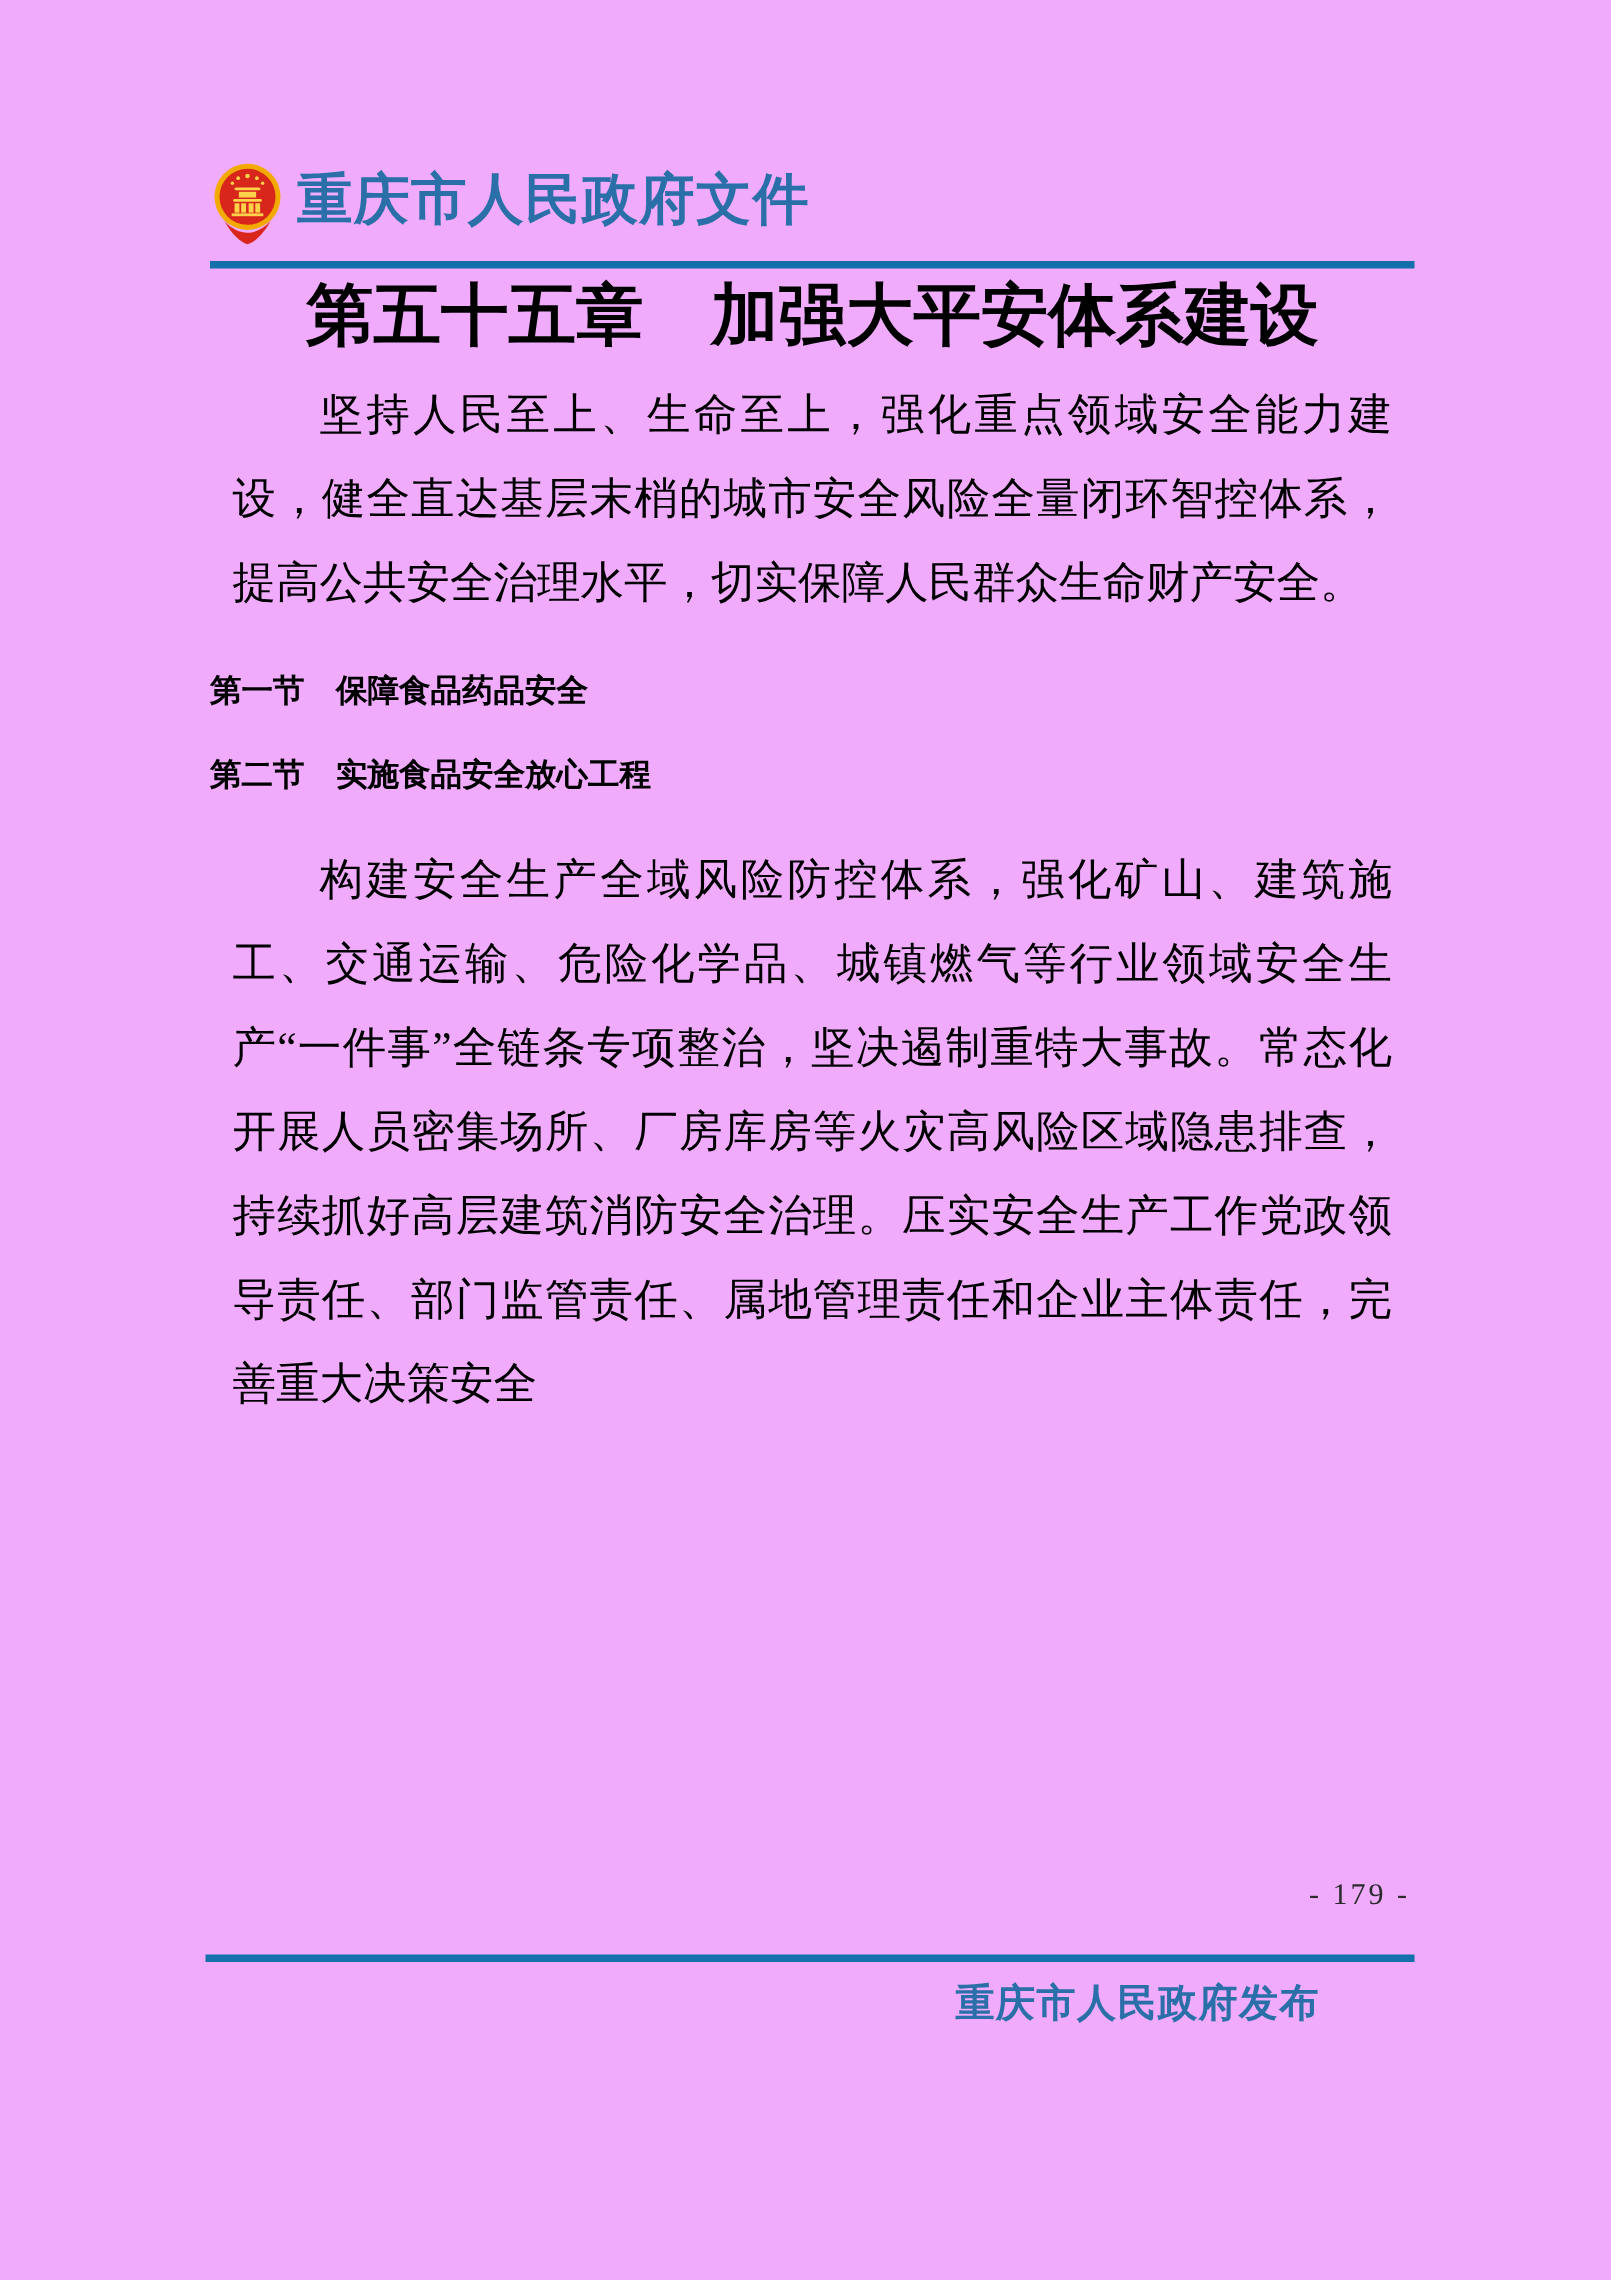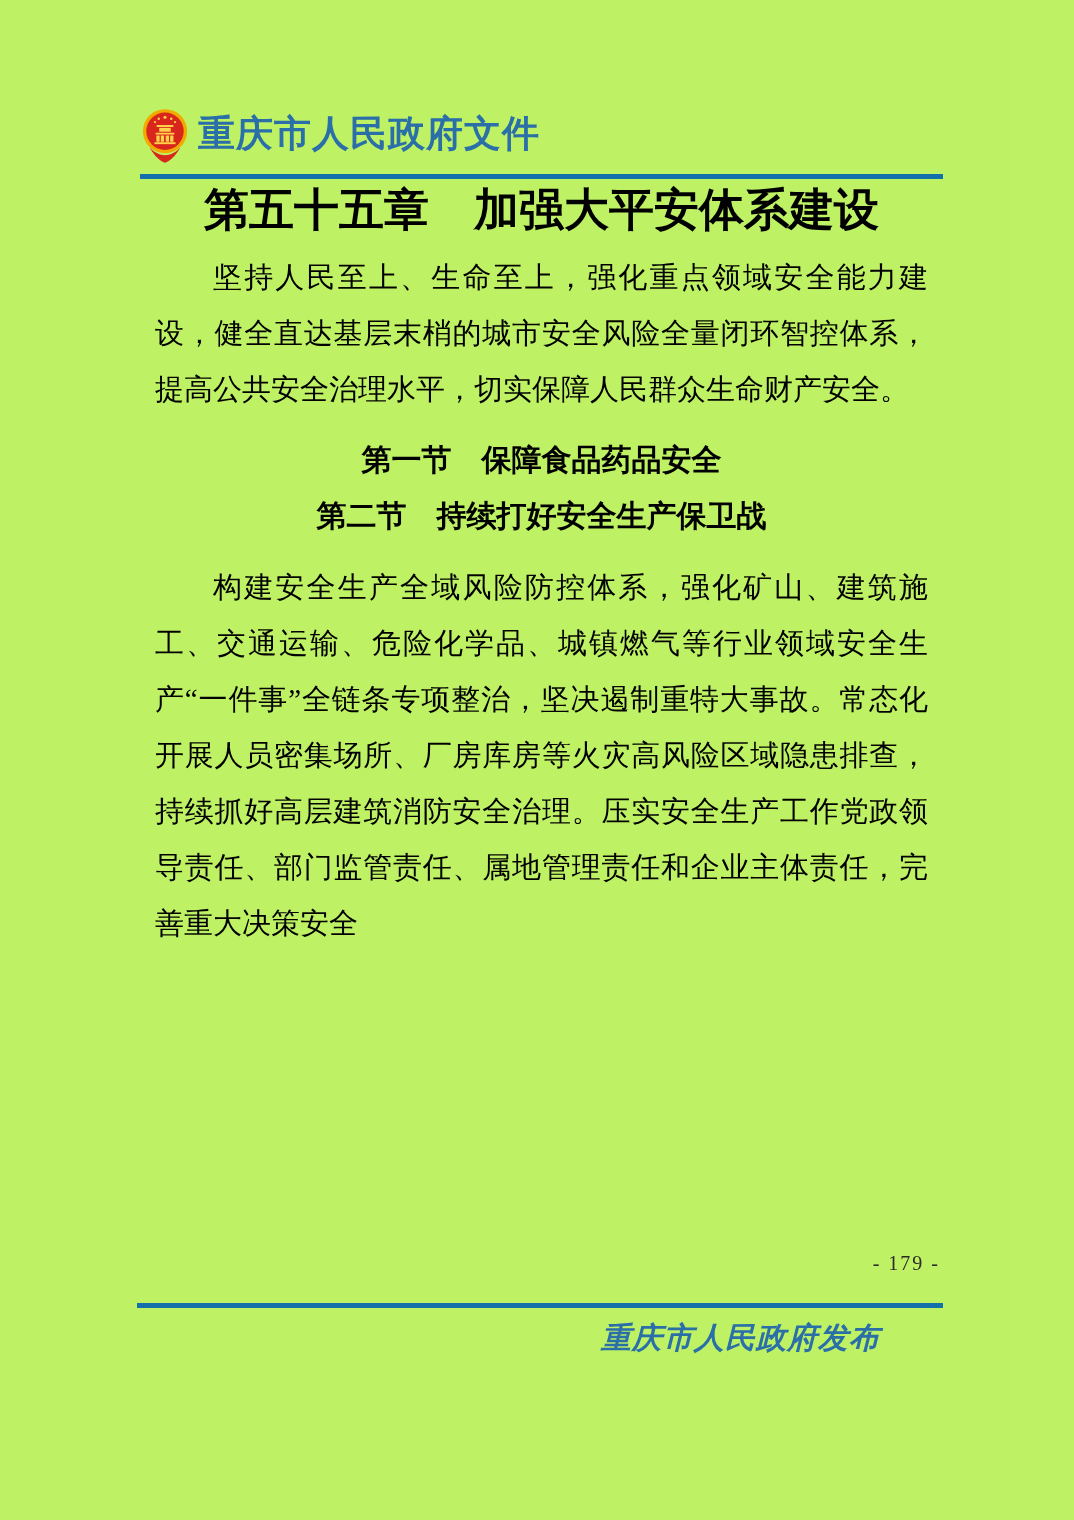--- a/index.html
+++ b/index.html
@@ -4,21 +4,21 @@
 <style>
   html, body {
     margin: 0;
     padding: 0;
     background: #ffffff;
   }
   .page {
     position: relative;
     width: 1074px;
     height: 1520px;
-    background: #bef264;
+    background: #f0abfc;
     overflow: hidden;
     font-family: "Liberation Serif", "DejaVu Serif", serif;
     color: #111111;
   }
   
   .brand {
     position: absolute;
     top: 108px;
     left: 142px;
     display: flex;
@@ -68,48 +68,46 @@
   p.body-para {
     margin: 15px;
     font-size: 29px;
     line-height: 56px;
     text-indent: 2em;
     text-align: justify;
     color: #000000;
   }
   h2.section {
     margin: 0;
-    font-size: 30px;
+    font-size: 21px;
     font-weight: 700;
-    text-align: center;
     line-height: 56px;
     color: #000000;
   }
   
   .page-number {
     position: absolute;
     top: 1252px;
     left: 140px;
     width: 800px;
     text-align: right;
     font-size: 20px;
     color: #2b2b2b;
     letter-spacing: 2px;
   }
   .publisher {
     position: absolute;
     top: 1318px;
     left: 140px;
     width: 740px;
     text-align: right;
-    font-size: 30px;
+    font-size: 26px;
     font-weight: 700;
     color: var(--title-blue, #2a6fa8);
     letter-spacing: 1px;
-    font-style: italic;
   }
 </style>
 </head>
 <body>
 
 <div class="page">
 
   <div class="brand">
     <svg class="emblem" viewBox="0 0 48 58" xmlns="http://www.w3.org/2000/svg">
       <circle cx="24" cy="24" r="23" fill="#f2a900"></circle>
@@ -138,21 +136,21 @@
   <div class="rule top"></div>
 
   <main>
     <h1 class="chapter">第五十五章　加强大平安体系建设</h1>
 
     <p class="body-para">坚持人民至上、生命至上，强化重点领域安全能力建设，健全直达基层末梢的城市安全风险全量闭环智控体系，提高公共安全治理水平，切实保障人民群众生命财产安全。</p>
 
     <h2 class="section">第一节　保障食品药品安全</h2>
 
 
-    <h2 class="section">第二节　持续打好安全生产保卫战</h2>
+    <h2 class="section">第二节　实施食品安全放心工程</h2>
 
     <p class="body-para">构建安全生产全域风险防控体系，强化矿山、建筑施工、交通运输、危险化学品、城镇燃气等行业领域安全生产“一件事”全链条专项整治，坚决遏制重特大事故。常态化开展人员密集场所、厂房库房等火灾高风险区域隐患排查，持续抓好高层建筑消防安全治理。压实安全生产工作党政领导责任、部门监管责任、属地管理责任和企业主体责任，完善重大决策安全</p>
   </main>
 
   <div class="page-number">- 179 -</div>
 
   <div class="rule bottom"></div>
 
   <div class="publisher">重庆市人民政府发布</div>
 

